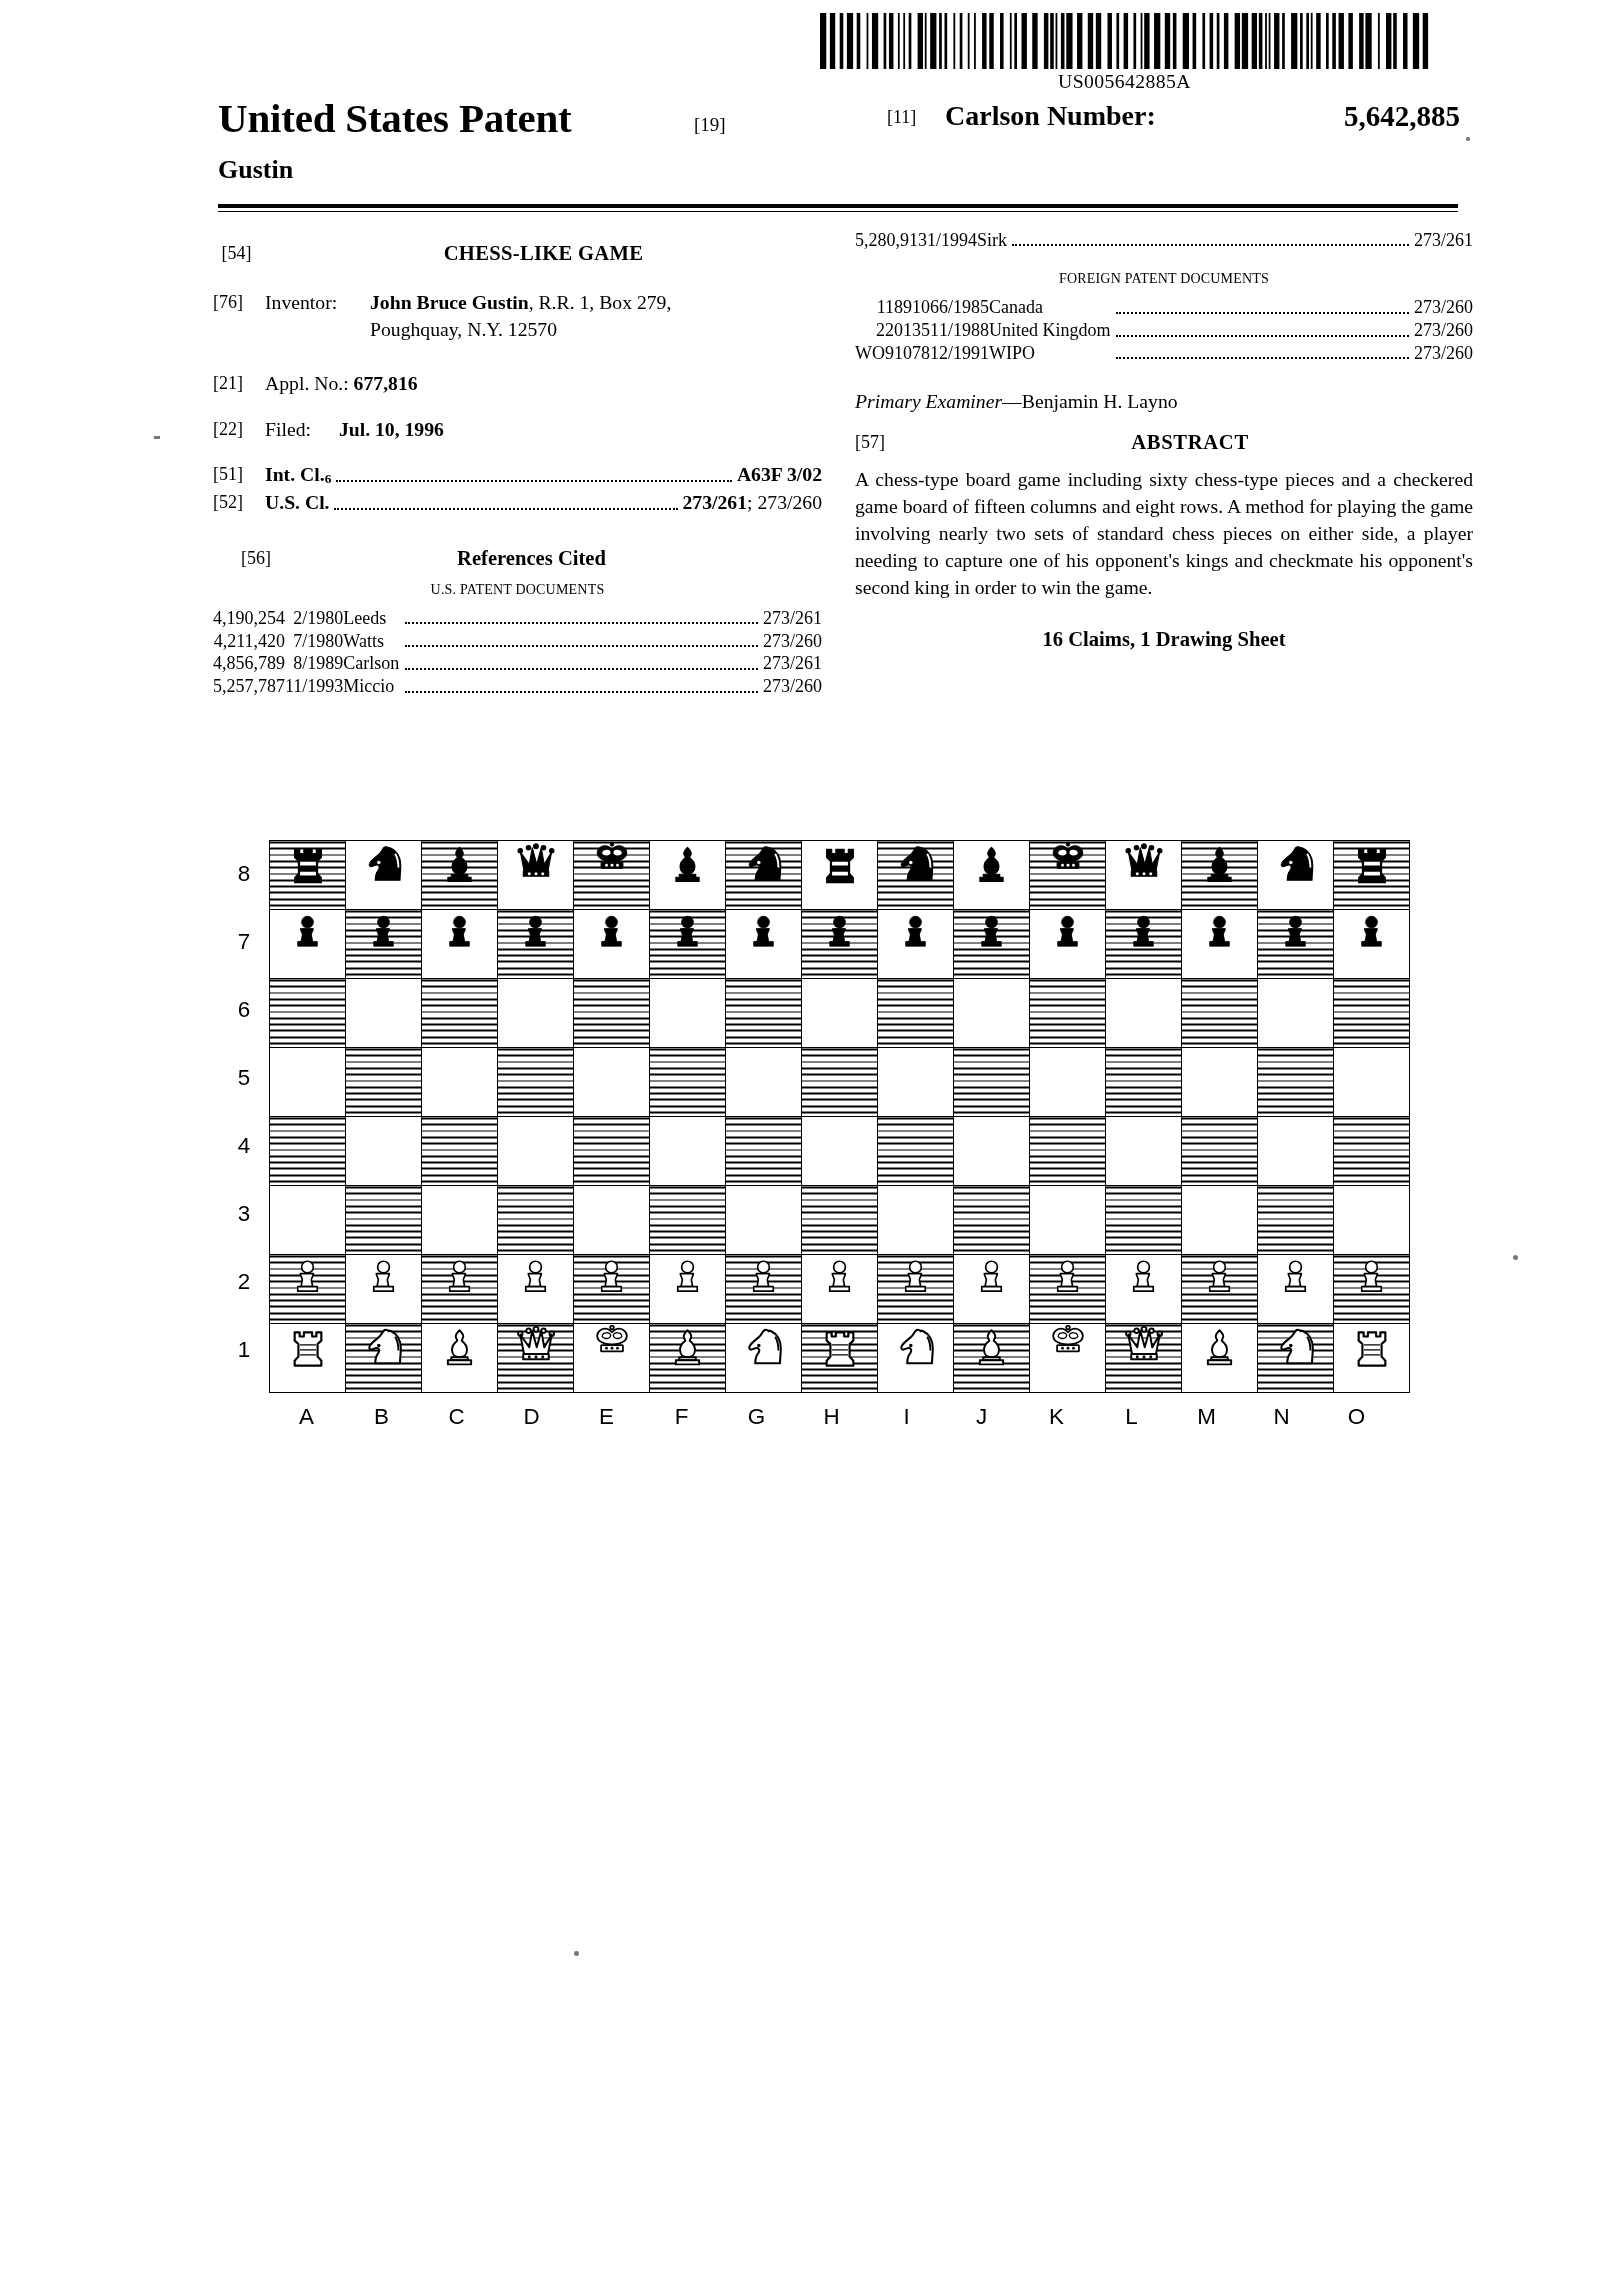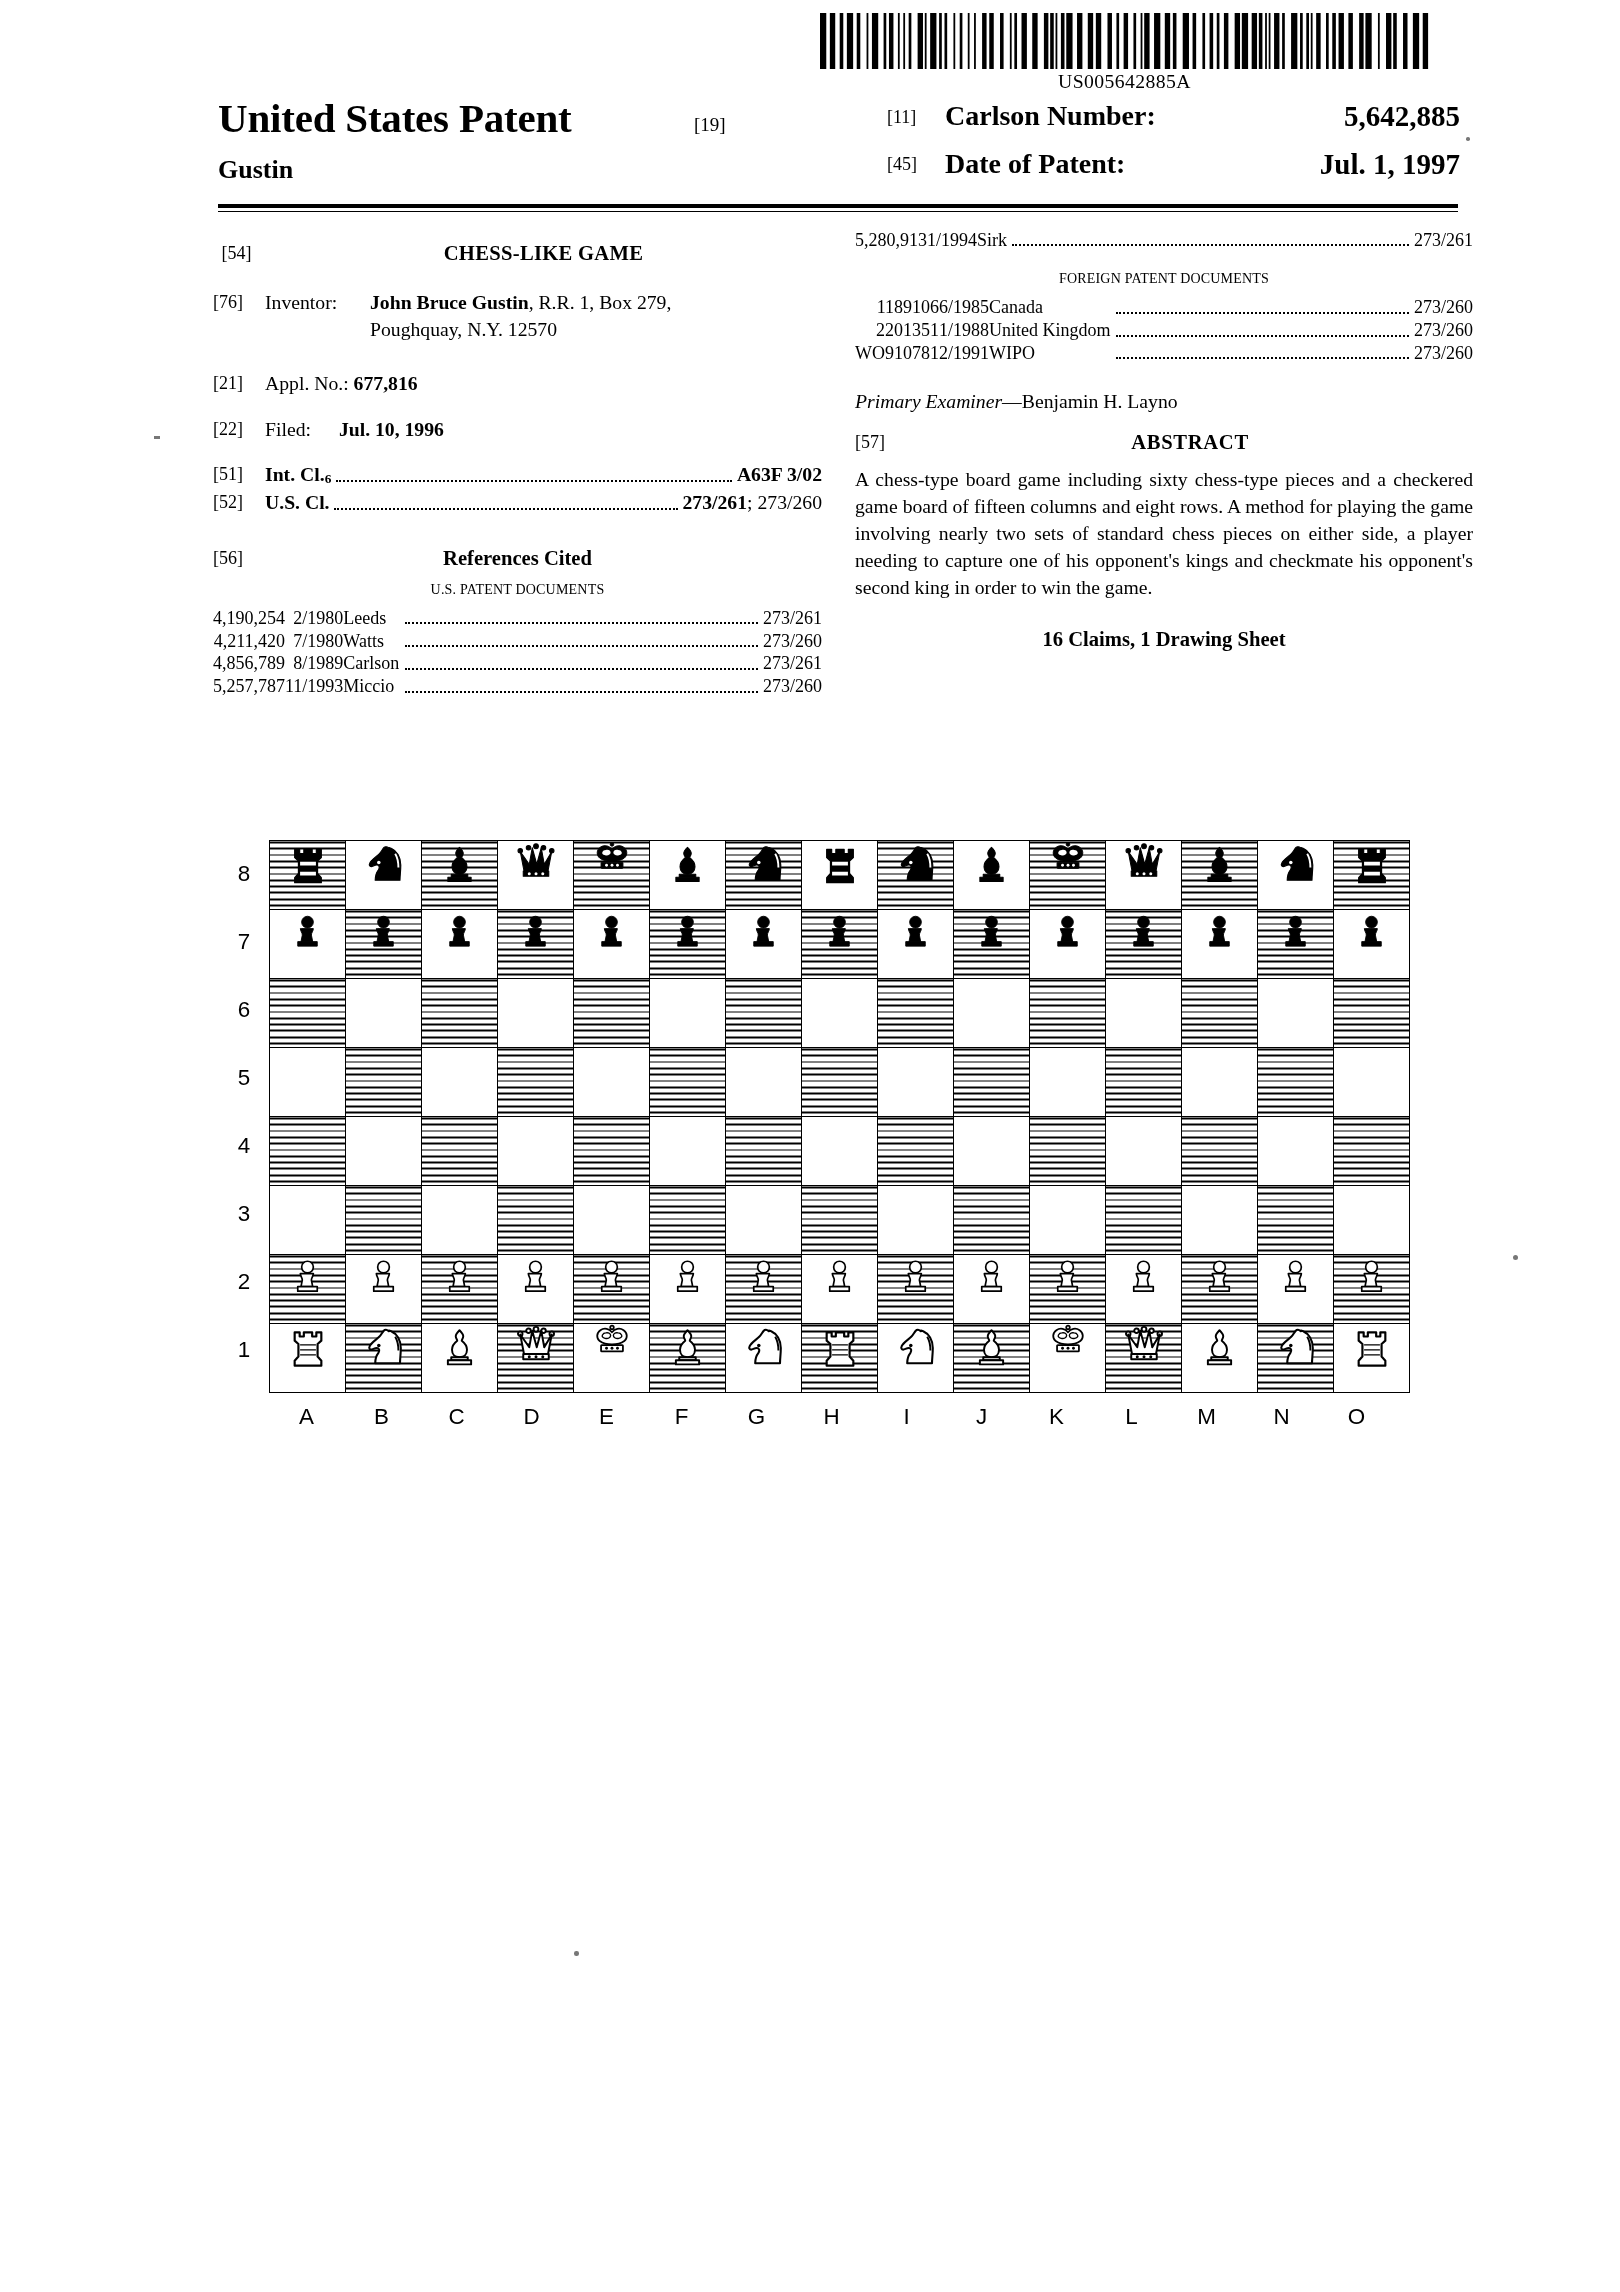--- a/index.html
+++ b/index.html
@@ -221,25 +221,20 @@
     <div class="hdr-title">United States Patent</div>
     <div class="hdr-19">[19]</div>
     <div class="hdr-surname">Gustin</div>
 
     <div class="hdr-r1">
       <span class="bk">[11]</span>
       <span class="lbl">Carlson Number:</span>
       <span class="val">5,642,885</span>
     </div>
 
-    <div class="hdr-r2">
-      <span class="bk">[45]</span>
-      <span class="lbl">Date of Patent:</span>
-      <span class="val">Jul. 1, 1997</span>
-    </div>
   </div>
 
   <div class="rule-top"></div>
   <div class="rule-thin"></div>
 
   <div class="colL">
 
     <div class="fld" style="margin-bottom:23px;text-align:center;">
       <span class="tag">[54]</span>
       <span class="fbody title54">CHESS-LIKE GAME</span>
@@ -281,21 +276,21 @@
     <div class="fld" style="margin-bottom:1.8px;">
       <span class="tag">[52]</span>
       <div class="fbody" style="display:flex;align-items:flex-end;">
         <b style="white-space:nowrap">U.S. Cl.</b>
         <span class="dots" style="flex:1;"></span>
         <span style="white-space:nowrap"><b>273/261</b><span>; 273/260</span></span>
       </div>
     </div>
 
 
-    <div class="fld" style="margin-top:30px;">
+    <div class="fld" style="margin-top:30px;margin-left:28px;">
       <span class="tag">[56]</span>
       <div class="refhead">References Cited</div>
     </div>
 
     <div class="docshead">U.S. PATENT DOCUMENTS</div>
 
     <table class="refs">
       <tbody id="us-docs-body">
           <tr>
             <td class="c-num">4,190,254</td>

